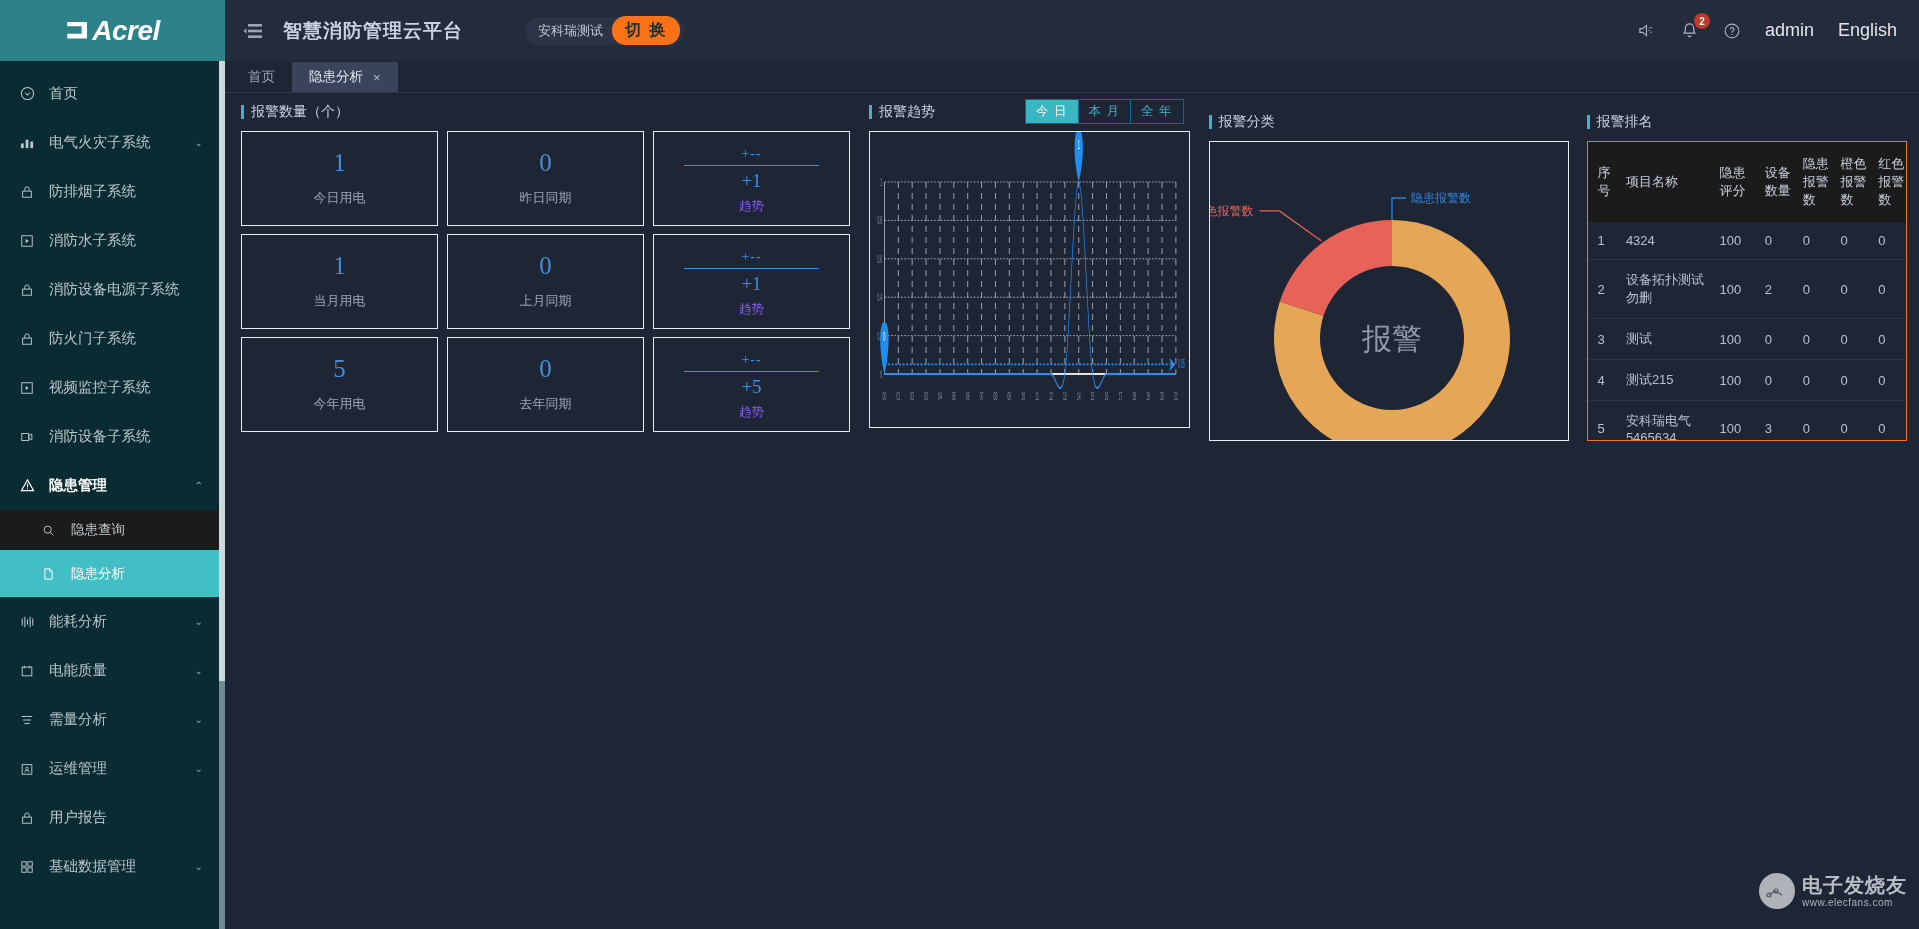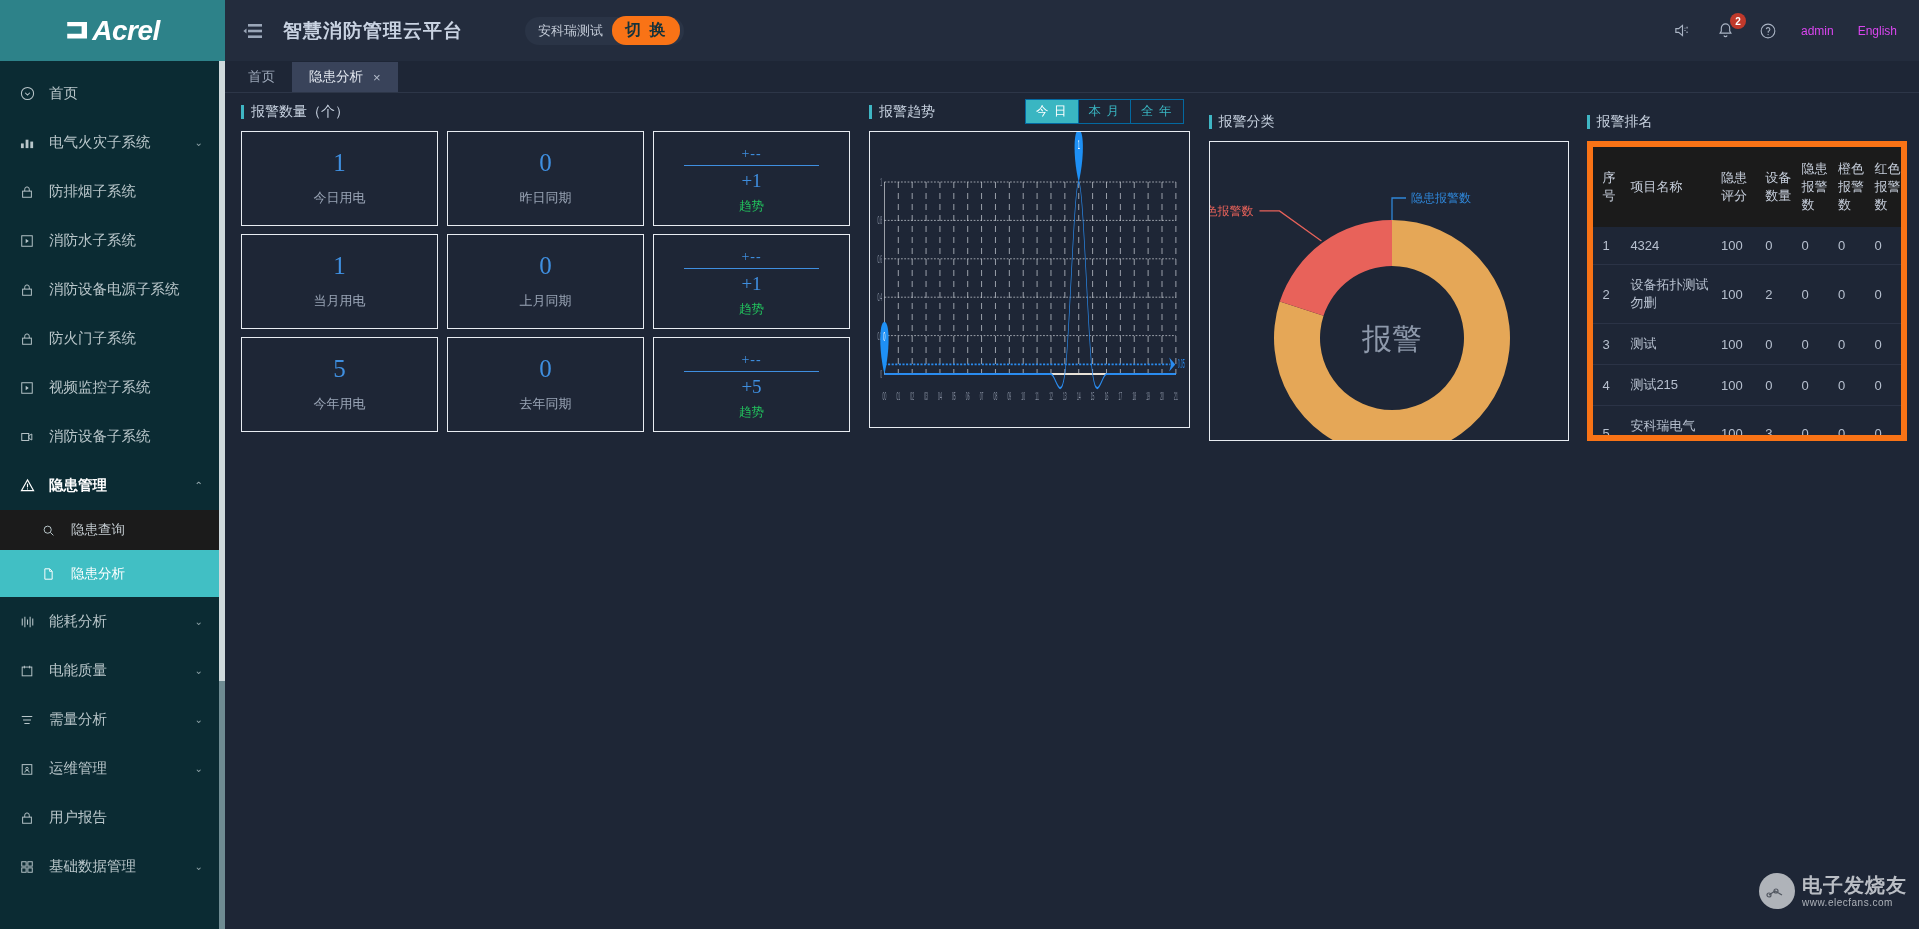--- a/index.html
+++ b/index.html
@@ -87,21 +87,21 @@
     border-radius: 14px; padding: 4px 13px; border: none; cursor: pointer;
     letter-spacing: 2px;
   }
   .top-right { margin-left: auto; display: flex; align-items: center; gap: 24px; }
   .ti { color: #aab4c4; cursor: pointer; position: relative; display:flex; align-items:center; }
   .badge {
     position: absolute; top: -8px; right: -11px; background: #c0392b; color: #fff;
     font-size: 10px; border-radius: 50%; width: 16px; height: 16px;
     display: flex; align-items: center; justify-content: center; font-weight: bold;
   }
-  .ti-text { color: #d946ef; font-size: 12px; cursor: pointer; }
+  .ti-text { color: #e5e5e5; font-size: 18px; cursor: pointer; }
 
   
   .tabbar {
     height: 32px; background: #1e2636; display: flex; align-items: flex-end;
     padding-left: 6px; border-bottom: 1px solid #2d3648; position:relative;
   }
   .tab {
     height: 30px; display: flex; align-items: center; padding: 0 17px;
     color: #9aa5b6; font-size: 13.5px; cursor: pointer;
   }
@@ -126,42 +126,42 @@
     width: 197px; height: 95px; border: 1px solid #e8ecf2;
     display: flex; flex-direction: column; align-items: center; justify-content: center;
     background: #1e2636;
   }
   .kpi-value { color: #3f8fe0; font-size: 25px; line-height: 1; margin-bottom: 14px; }
   .kpi-label { color: #9aa5b6; font-size: 13px; }
   .kpi-card.trend { justify-content: center; padding-top: 4px; }
   .trend-top { color: #3f8fe0; font-size: 14px; letter-spacing: 1px; line-height: 1.1; }
   .trend-line { width: 135px; height: 1px; background: #3f8fe0; margin: 3px 0 5px; }
   .trend-val { color: #3f8fe0; font-size: 19px; line-height: 1.1; margin-bottom: 6px; }
-  .trend-label { color: #22c55e; font-size: 12.5px; }
+  .trend-label { color: #8b5cf6; font-size: 12.5px; }
 
   
   .trend-block { flex: 1; margin-left: 18px; position: relative; }
   .range-btns { position: absolute; right: 6px; top: -4px; display: flex; }
   .range-btn {
     border: 1px solid #0369a1; color: #3ab6c2; background: transparent;
     font-size: 12.5px; padding: 3px 10px; cursor: pointer; margin-left: -1px;
     letter-spacing: 1px;
   }
   .range-btn.active { background: #3ab6c2; color: #ffffff; }
   .chart-box {
     border: 1px solid #e8ecf2; height: 297px; position: relative; background: #1e2636;
   }
 
   
   .donut-block { width: 360px; margin-top: 10px; margin-left: 19px; }
   .donut-box { border: 1px solid #e8ecf2; height: 300px; position: relative; overflow: hidden; }
 
   
   .rank-block { flex: 1; margin-left: 18px; margin-top: 10px; }
-  .table-box { border: 6px solid #f97316; height: 300px; overflow: hidden; }
+  .table-box { border: 1px solid #f97316; height: 300px; overflow: hidden; }
   table { width: 100%; border-collapse: collapse; }
   thead th {
     background: #1b1b1b; color: #c6cedb; font-size: 13px; font-weight: normal;
     text-align: left; padding: 13px 0 13px 10px; height: 44px;
   }
   tbody td {
     color: #b7c0cf; font-size: 13px; padding: 11px 0 11px 10px;
     border-bottom: 1px solid #2b3346; height: 35px;
   }
   tbody tr:first-child td { border-top: none; }

